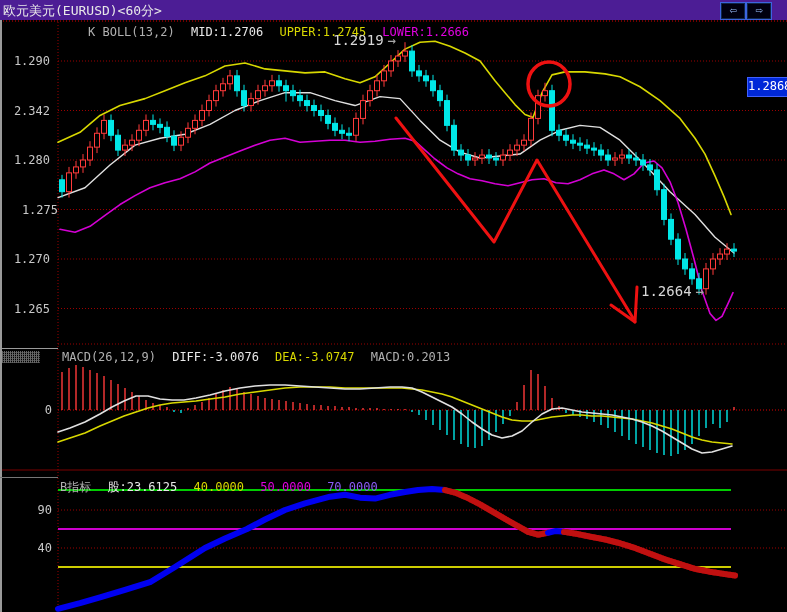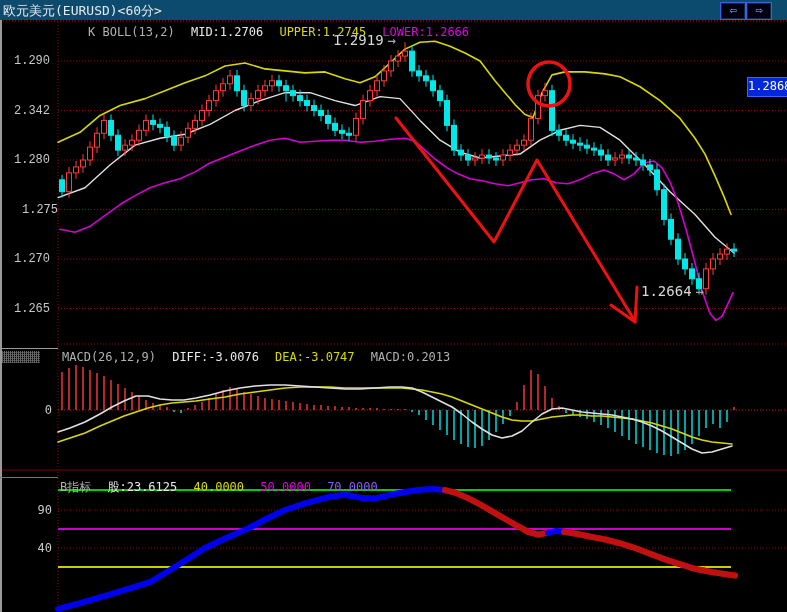--- a/index.html
+++ b/index.html
@@ -1,33 +1,33 @@
 <!DOCTYPE html>
 <html><head>
 <meta charset="utf-8">
 <style>
   html,body{margin:0;padding:0;background:#000;}
   #screen{position:relative;width:787px;height:612px;background:#000;overflow:hidden;
     font-family:"DejaVu Sans Mono",monospace;}
   .abs{position:absolute;}
-  #titlebar{left:0;top:0;width:787px;height:20px;background:#0c4a6e;z-index:5;}
+  #titlebar{left:0;top:0;width:787px;height:20px;background:#4c1d95;z-index:5;}
   #title-text{left:3px;top:2px;color:#e8e8e8;font-size:13px;white-space:nowrap;}
   .navbtn{width:24px;height:16px;top:2px;background:#000010;border:1px solid #3c64e0;
     box-shadow:inset 0 0 0 1px #10264a;color:#9cc0ff;font-size:12px;line-height:15px;
     text-align:center;cursor:pointer;z-index:6;}
   #nav-left{left:720px;} #nav-right{left:746px;}
   #chart-svg{left:0;top:0;z-index:1;}
   .hdr{white-space:nowrap;font-size:12px;z-index:3;}
   .hdr span{margin-right:9px;}
   #boll-header{left:62px;top:25px;padding-left:26px;}
   #macd-header{left:62px;top:350px;}
   #b-header{left:60px;top:479px;}
   .c-gray{color:#b0b0b0;} .c-white{color:#e8e8e8;} .c-yellow{color:#d8d800;}
   .c-magenta{color:#e000e0;} .c-green{color:#8b5cf6;}
-  .ylabel{width:50px;text-align:right;color:#c8c8c8;font-size:12px;z-index:3;font-family:Liberation Mono, monospace;}
+  .ylabel{width:50px;text-align:right;color:#c8c8c8;font-size:12px;z-index:3;}
   .small-axis{width:22px;text-align:right;color:#c8c8c8;font-size:12px;z-index:3;}
   #price-tag{left:747px;top:77px;width:40px;height:18px;background:#0028d8;
     border:1px solid #4060ff;color:#fff;font-size:12px;line-height:17px;text-align:center;z-index:4;}
   .annot{color:#d8d8d8;font-size:14px;z-index:4;white-space:nowrap;}
   .annot .arrow{color:#a8a8a8;margin-left:4px;}
   #left-border{left:0;top:20px;width:2px;height:592px;background:#9a9a9a;z-index:2;}
   #panel-sep{left:0;top:348px;width:58px;height:1px;background:#9a9a9a;z-index:2;}
   #panel-sep2{left:0;top:477px;width:58px;height:1px;background:#777;z-index:2;}
   #dither{left:2px;top:351px;width:38px;height:12px;z-index:2;opacity:.75;
     background-image:repeating-linear-gradient(90deg,#888 0 1px,transparent 1px 2px),

